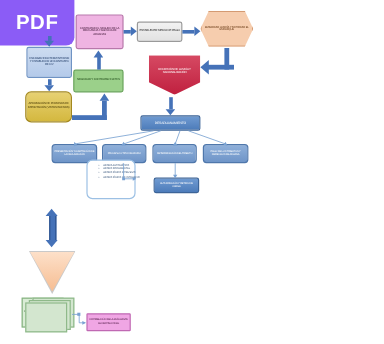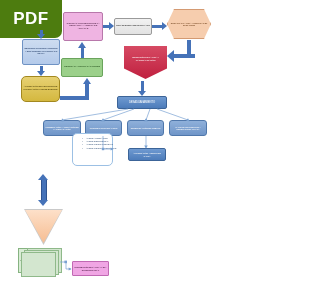--- a/index.html
+++ b/index.html
@@ -7,21 +7,21 @@
        font-family:"Liberation Sans","DejaVu Sans",sans-serif;}
   #canvas{position:absolute;inset:0;width:216px;height:287px;background:#fff;}
 
   .node{position:absolute;box-sizing:border-box;display:flex;align-items:center;
         justify-content:center;text-align:center;overflow:hidden;}
   .node .txt{display:block;width:100%;padding:1px;line-height:1.05;
              letter-spacing:-0.15px;word-break:break-word;}
 
   
   #pdf-badge{position:absolute;left:0;top:0;width:62px;height:38px;
-             background:#4d7c0f;border-bottom-right-radius:7px;
+             background:#8b5cf6;border-bottom-right-radius:7px;
              display:flex;align-items:center;justify-content:center;}
   #pdf-badge span{color:#fff;font-size:17px;font-weight:bold;letter-spacing:.5px;}
 
   
   .rect{border-radius:2px;border:1px solid #5b7fb3;}
   .blue-box{background:linear-gradient(180deg,#cddcf0,#b4caea);border:1px solid #6f93c4;
             color:#1f3a66;}
   .pink-box{background:#efb4e2;border:1px solid #b878ab;color:#4a2040;}
   .gray-box{background:linear-gradient(180deg,#f2f2f2,#e2e2e2);border:1px solid #9a9a9a;
             color:#2b2b2b;}

